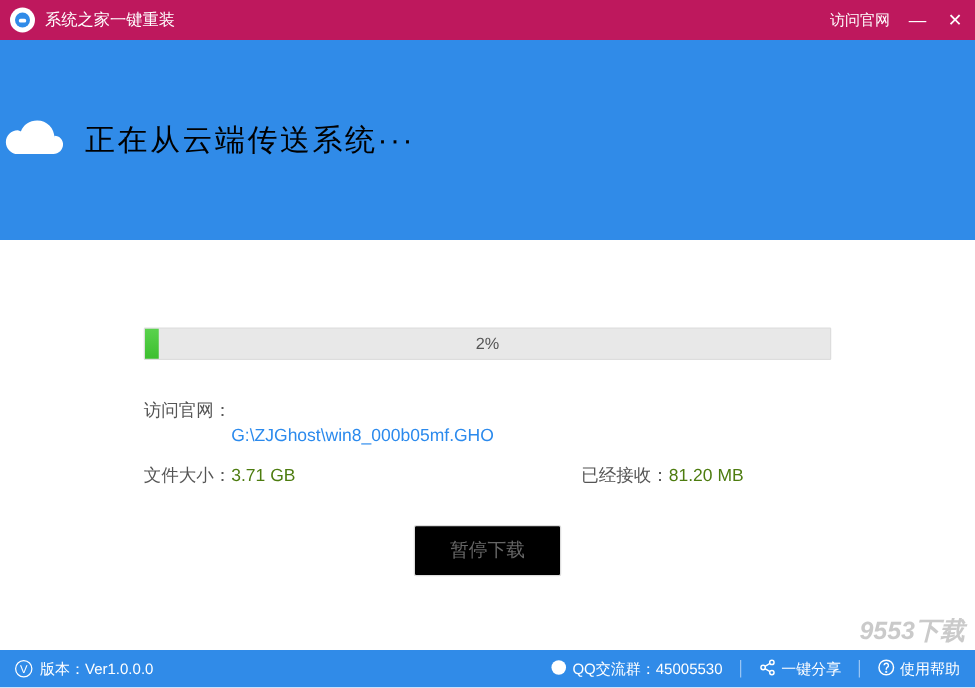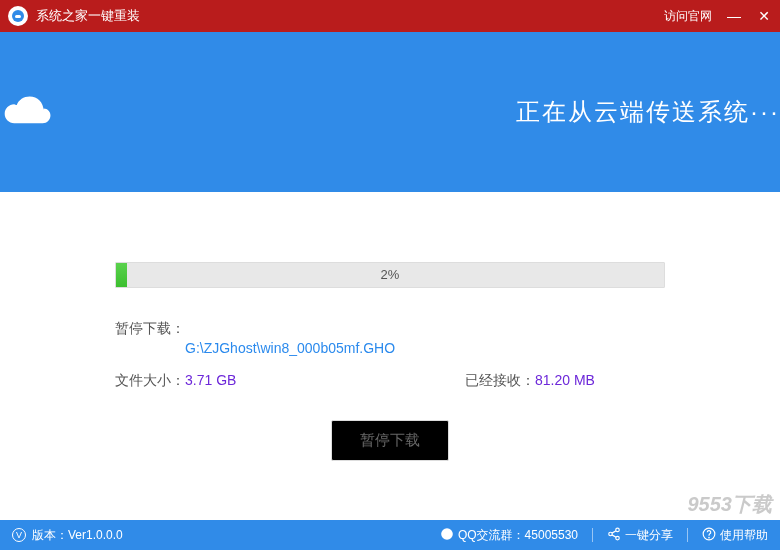--- a/index.html
+++ b/index.html
@@ -7,21 +7,21 @@
       font-family: "Microsoft YaHei", "SimHei", sans-serif;
       background: #fff;
       width: 780px;
       height: 550px;
       overflow: hidden;
       position: relative;
     }
     
     
     .titlebar {
-      background: #b91c1c;
+      background: #be185d;
       height: 32px;
       display: flex;
       align-items: center;
       padding: 0 8px;
       color: #fff;
     }
     .app-icon {
       width: 20px;
       height: 20px;
       background: #fff;
@@ -69,22 +69,22 @@
       width: 16px;
       text-align: center;
     }
     
     
     .hero {
       background: #308be8;
       height: 160px;
       display: flex;
       align-items: center;
-      justify-content: space-between;
-      color: #ffffff;
+      justify-content: flex-start;
+      color: #000000;
     }
     .cloud-icon {
       width: 56px;
       height: 38px;
       margin-right: 12px;
       position: relative;
     }
     .cloud-icon svg {
       width: 100%;
       height: 100%;
@@ -130,21 +130,21 @@
     .info-row {
       display: flex;
       margin-bottom: 16px;
       font-size: 14px;
       color: #555;
     }
     .info-label {
       color: #555;
     }
     .info-value {
-      color: #6d28d9;
+      color: #4d7c0f;
     }
     .info-value.link {
       color: #2b8aed;
       margin-top: 20px;
     }
     .info-left {
       flex: 1;
       display: flex;
     }
     .info-right {
@@ -256,21 +256,21 @@
 
 <div class="content">
 
   <div class="progress-container">
     <div class="progress-fill" style="width:2%"></div>
     <div class="progress-text">2%</div>
   </div>
 
   <div class="info-row">
     <div class="info-left">
-      <span class="info-label">暂停下载：</span>
+      <span class="info-label">访问官网：</span>
       <span class="info-value link">G:\ZJGhost\win8_000b05mf.GHO</span>
     </div>
   </div>
 
   <div class="info-row">
     <div class="info-left">
       <span class="info-label">文件大小：</span>
       <span class="info-value">3.71 GB</span>
     </div>
     <div class="info-right">

